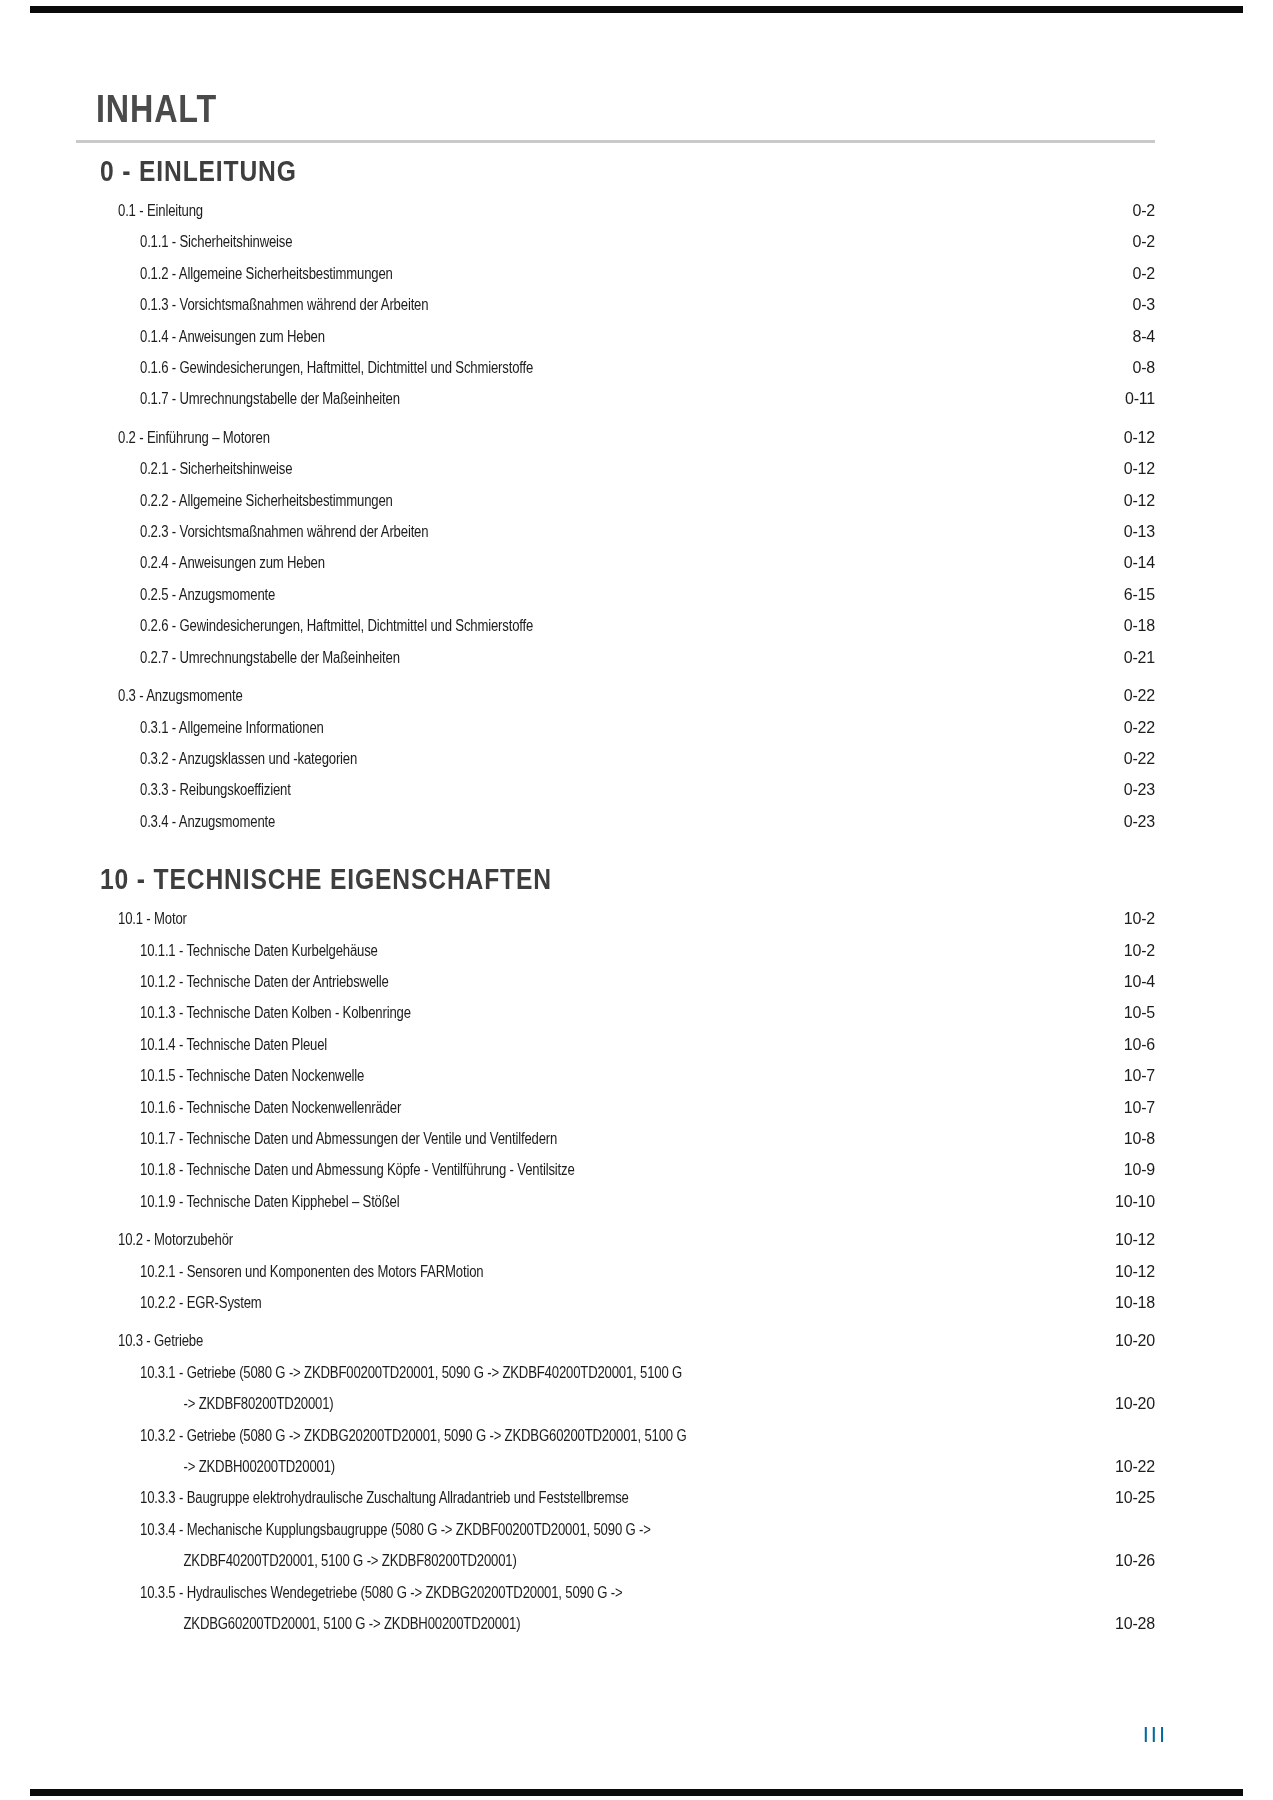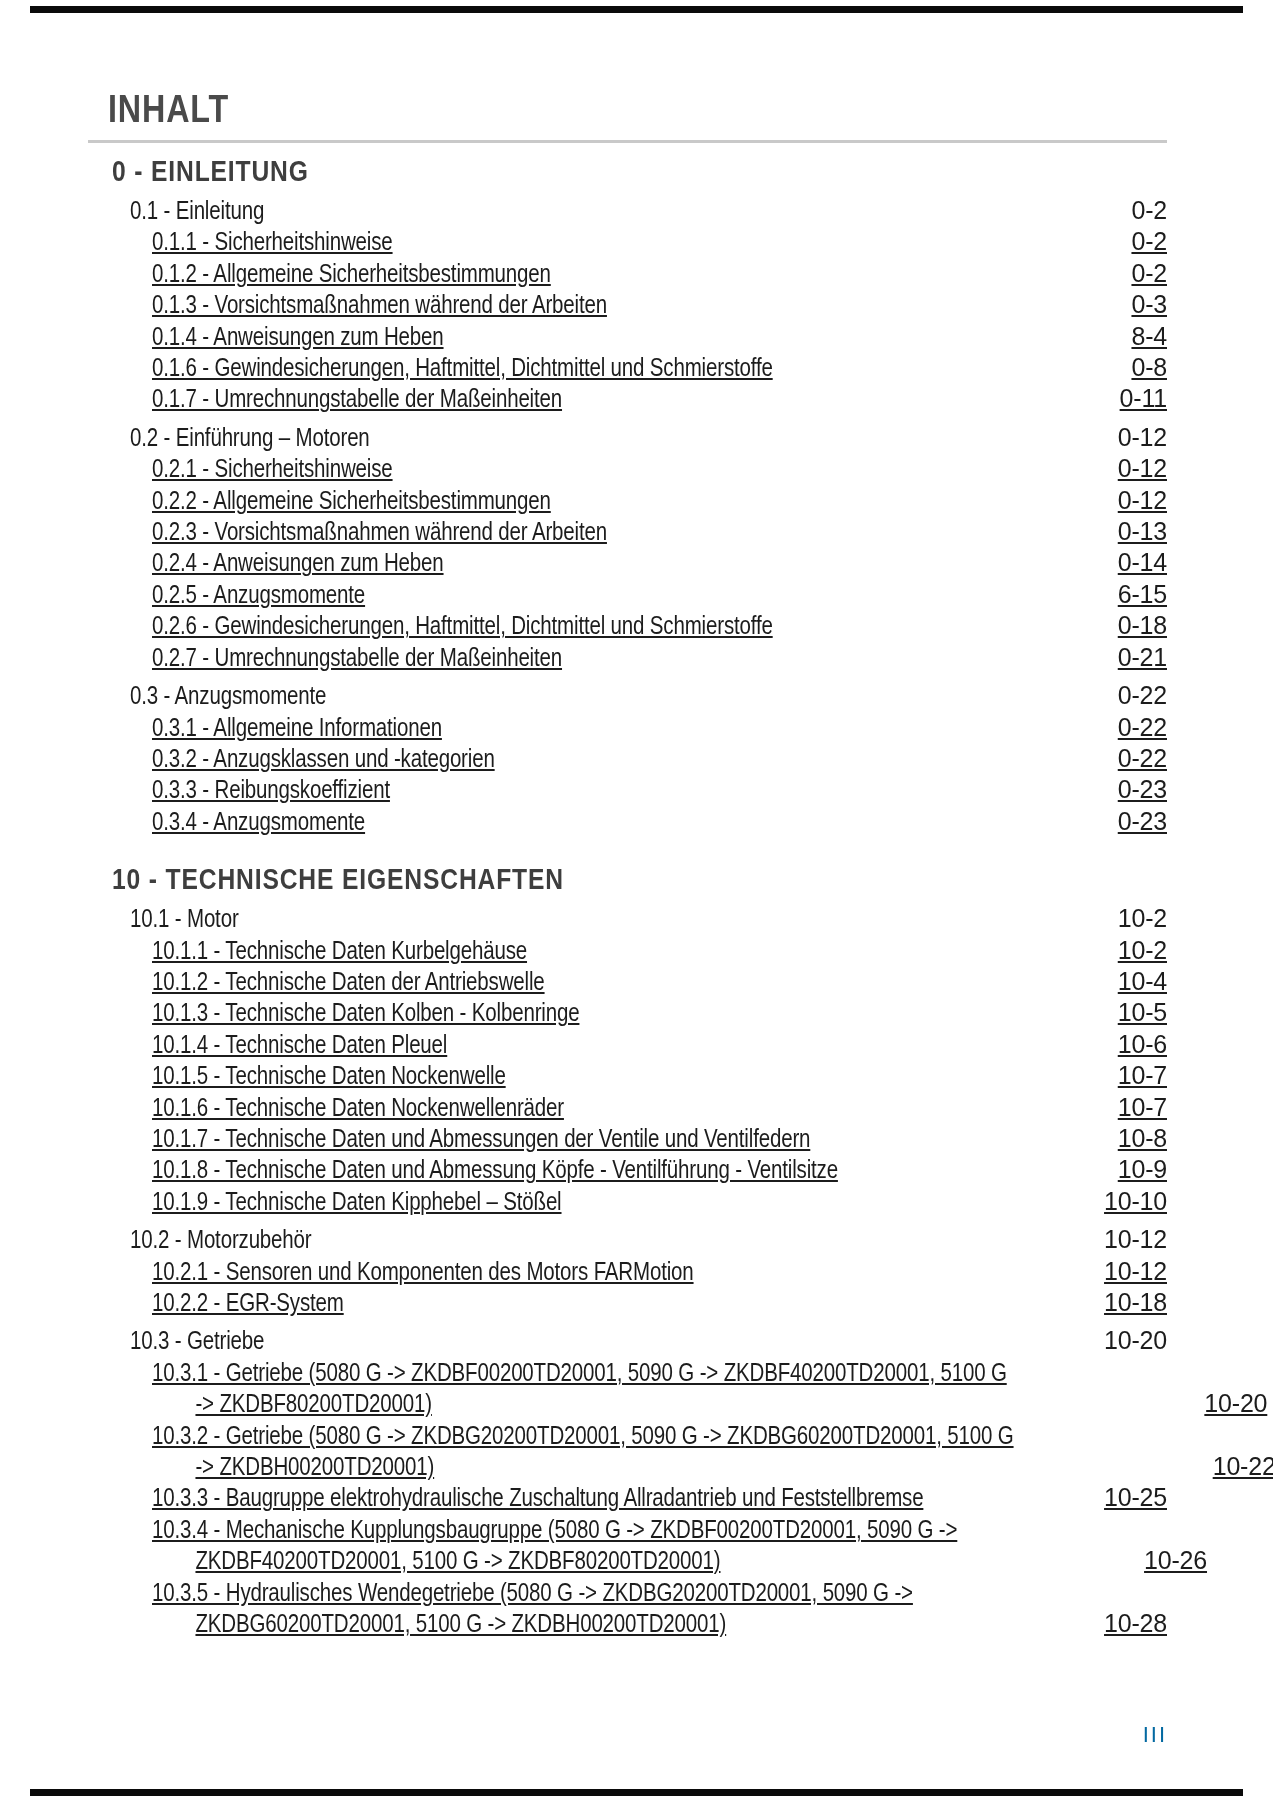--- a/index.html
+++ b/index.html
@@ -3,40 +3,40 @@
 <meta charset="utf-8">
 <style>
   html,body{margin:0;padding:0;background:#ffffff;}
   body{
     width:1273px;height:1800px;position:relative;overflow:hidden;
     font-family:"Liberation Sans",sans-serif;color:#1c1c1c;
   }
   .bar{position:absolute;left:30px;width:1213px;height:7px;background:#0a0a0a;}
   .bar.top{top:6px;}
   .bar.bottom{top:1789px;}
-  .content{position:absolute;left:88px;top:0;width:1079px;}
+  .content{position:absolute;left:76px;top:0;width:1079px;}
   h1{
     margin:90px 0 0 20px;font-size:38px;line-height:38px;font-weight:bold;
     color:#4a4a4a;letter-spacing:1px;
     transform:scaleX(0.85);transform-origin:0 50%;
   }
   .rule{margin-top:12px;height:3px;background:#c9c9c9;}
   h2{
     margin:14px 0 0 24px;font-size:29px;line-height:29px;font-weight:bold;
     color:#3e3e3e;letter-spacing:1px;
     transform:scaleX(0.85);transform-origin:0 50%;
   }
   h2.second{margin-top:28px;}
   .rows{margin-top:9px;}
   .row{
     display:flex;align-items:flex-end;
-    font-size:25px;line-height:31.4px;letter-spacing:-0.2px;color:#1c1c1c;
+    font-size:16px;line-height:31.4px;letter-spacing:-0.2px;color:#1c1c1c;
   }
   .row.lvl1{padding-left:42px;margin-top:7px;}
-  .row.lvl2{padding-left:64px;text-decoration:underline;}
+  .row.lvl2{padding-left:64px;}
   .row .t{flex:1 1 auto;transform:scaleX(0.82);transform-origin:0 100%;}
   .row .t span{display:block;white-space:nowrap;}
   .row .t .cont{padding-left:53px;}
   .row .p{flex:0 0 auto;margin-left:10px;white-space:nowrap;align-self:flex-end;text-align:right;}
   .folio{
     position:absolute;top:1722px;right:106px;
     font-size:22px;line-height:26px;color:#0369a1;letter-spacing:2px;
   }
 </style>
 </head>

